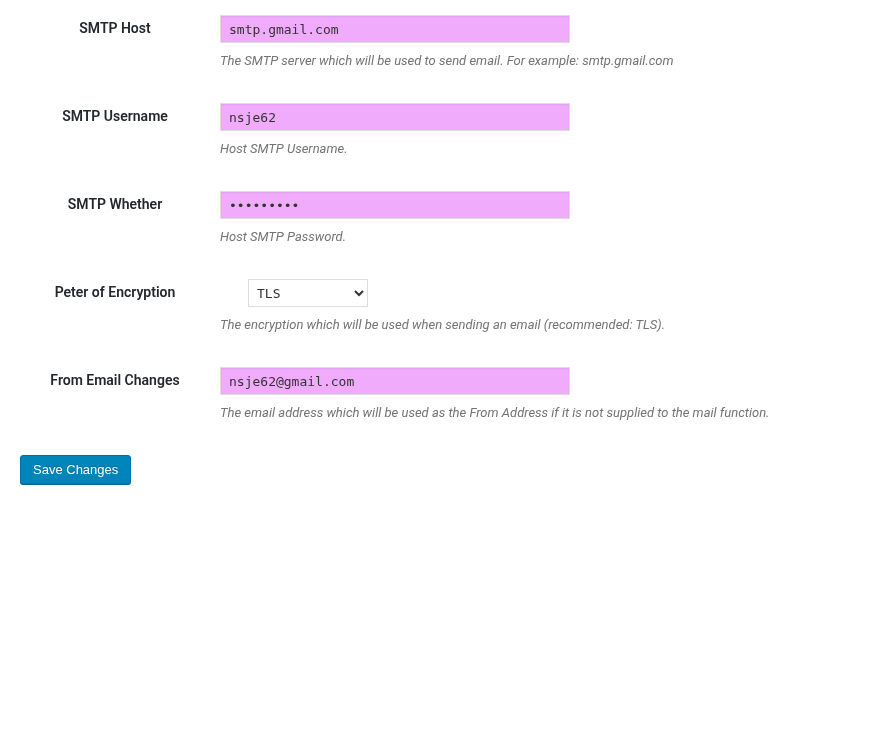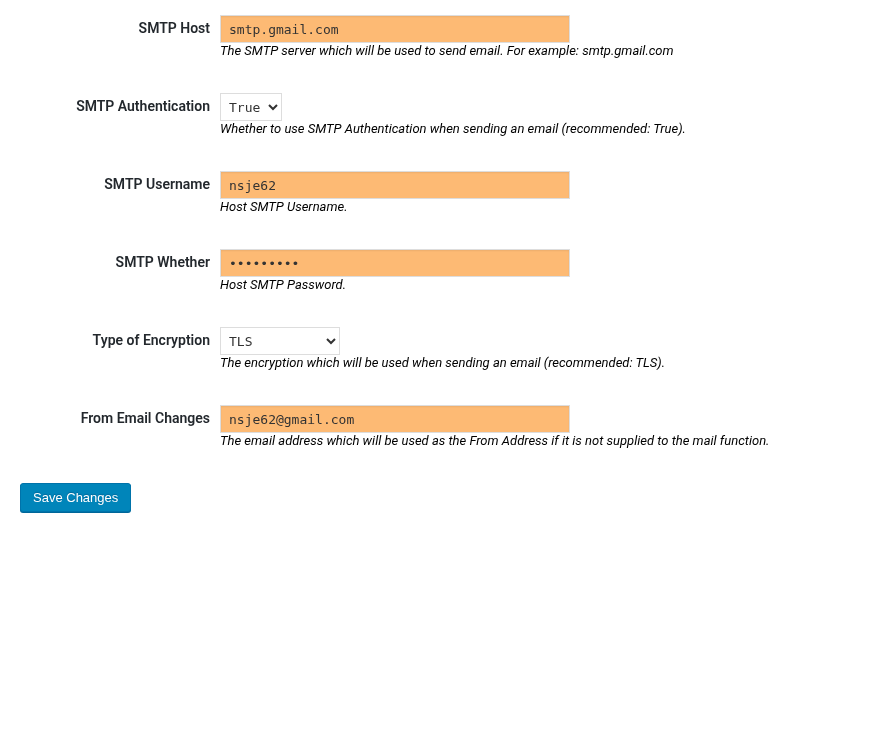--- a/index.html
+++ b/index.html
@@ -16,63 +16,65 @@
       width: 892px;
     }
     .form-table {
       width: 100%;
       border-collapse: collapse;
     }
     .form-table tr {
       vertical-align: top;
     }
     .form-table th {
-      text-align: right;
+      text-align: center;
       font-weight: 600;
       padding: 20px 10px 20px 20px;
       width: 220px;
       vertical-align: top;
       color: #23282d;
       font-size: 14px;
     }
     .form-table td {
       padding: 15px 10px 20px 0;
       vertical-align: top;
     }
     input[type="text"],
     input[type="password"] {
       font-family: Consolas, Monaco, monospace;
       font-size: 13px;
       padding: 5px 8px;
       border: 1px solid #ddd;
-      background: #fdba74;
+      background: #f0abfc;
       box-shadow: inset 0 1px 2px rgba(0,0,0,0.07);
       width: 350px;
       height: 28px;
       color: #333;
     }
     select {
       font-family: Consolas, Monaco, monospace;
       font-size: 13px;
       padding: 2px 4px;
       border: 1px solid #ddd;
       background: #fff;
       height: 28px;
       color: #333;
     }
     select.narrow {
       width: 62px;
     }
     select.wide {
       width: 120px;
+      margin-left: 28px;
     }
     .description {
       font-style: italic;
-      color: #000000;
+      color: #737373;
       font-size: 13px;
+      margin-top: 10px;
       display: block;
     }
     .submit-area {
       padding: 15px 0 15px 20px;
     }
     .button-primary {
       background: #0085ba;
       border: 1px solid #0073aa;
       color: #fff;
       font-size: 13px;
@@ -89,44 +91,35 @@
 <table class="form-table">
   <tbody>
     <tr>
       <th>SMTP Host</th>
       <td>
         <input type="text" value="smtp.gmail.com" style="">
         <span class="description">The SMTP server which will be used to send email. For example: smtp.gmail.com</span>
       </td>
     </tr>
     <tr>
-      <th>SMTP Authentication</th>
-      <td>
-        <select class="narrow">
-          <option>True</option>
-        </select>
-        <span class="description">Whether to use SMTP Authentication when sending an email (recommended: True).</span>
-      </td>
-    </tr>
-    <tr>
       <th>SMTP Username</th>
       <td>
         <input type="text" value="nsje62" style="">
         <span class="description">Host SMTP Username.</span>
       </td>
     </tr>
     <tr>
       <th>SMTP Whether</th>
       <td>
         <input type="password" value="•••••••••" style="">
         <span class="description">Host SMTP Password.</span>
       </td>
     </tr>
     <tr>
-      <th>Type of Encryption</th>
+      <th>Peter of Encryption</th>
       <td>
         <select class="wide">
           <option>TLS</option>
         </select>
         <span class="description">The encryption which will be used when sending an email (recommended: TLS).</span>
       </td>
     </tr>
     <tr>
       <th>From Email Changes</th>
       <td>

